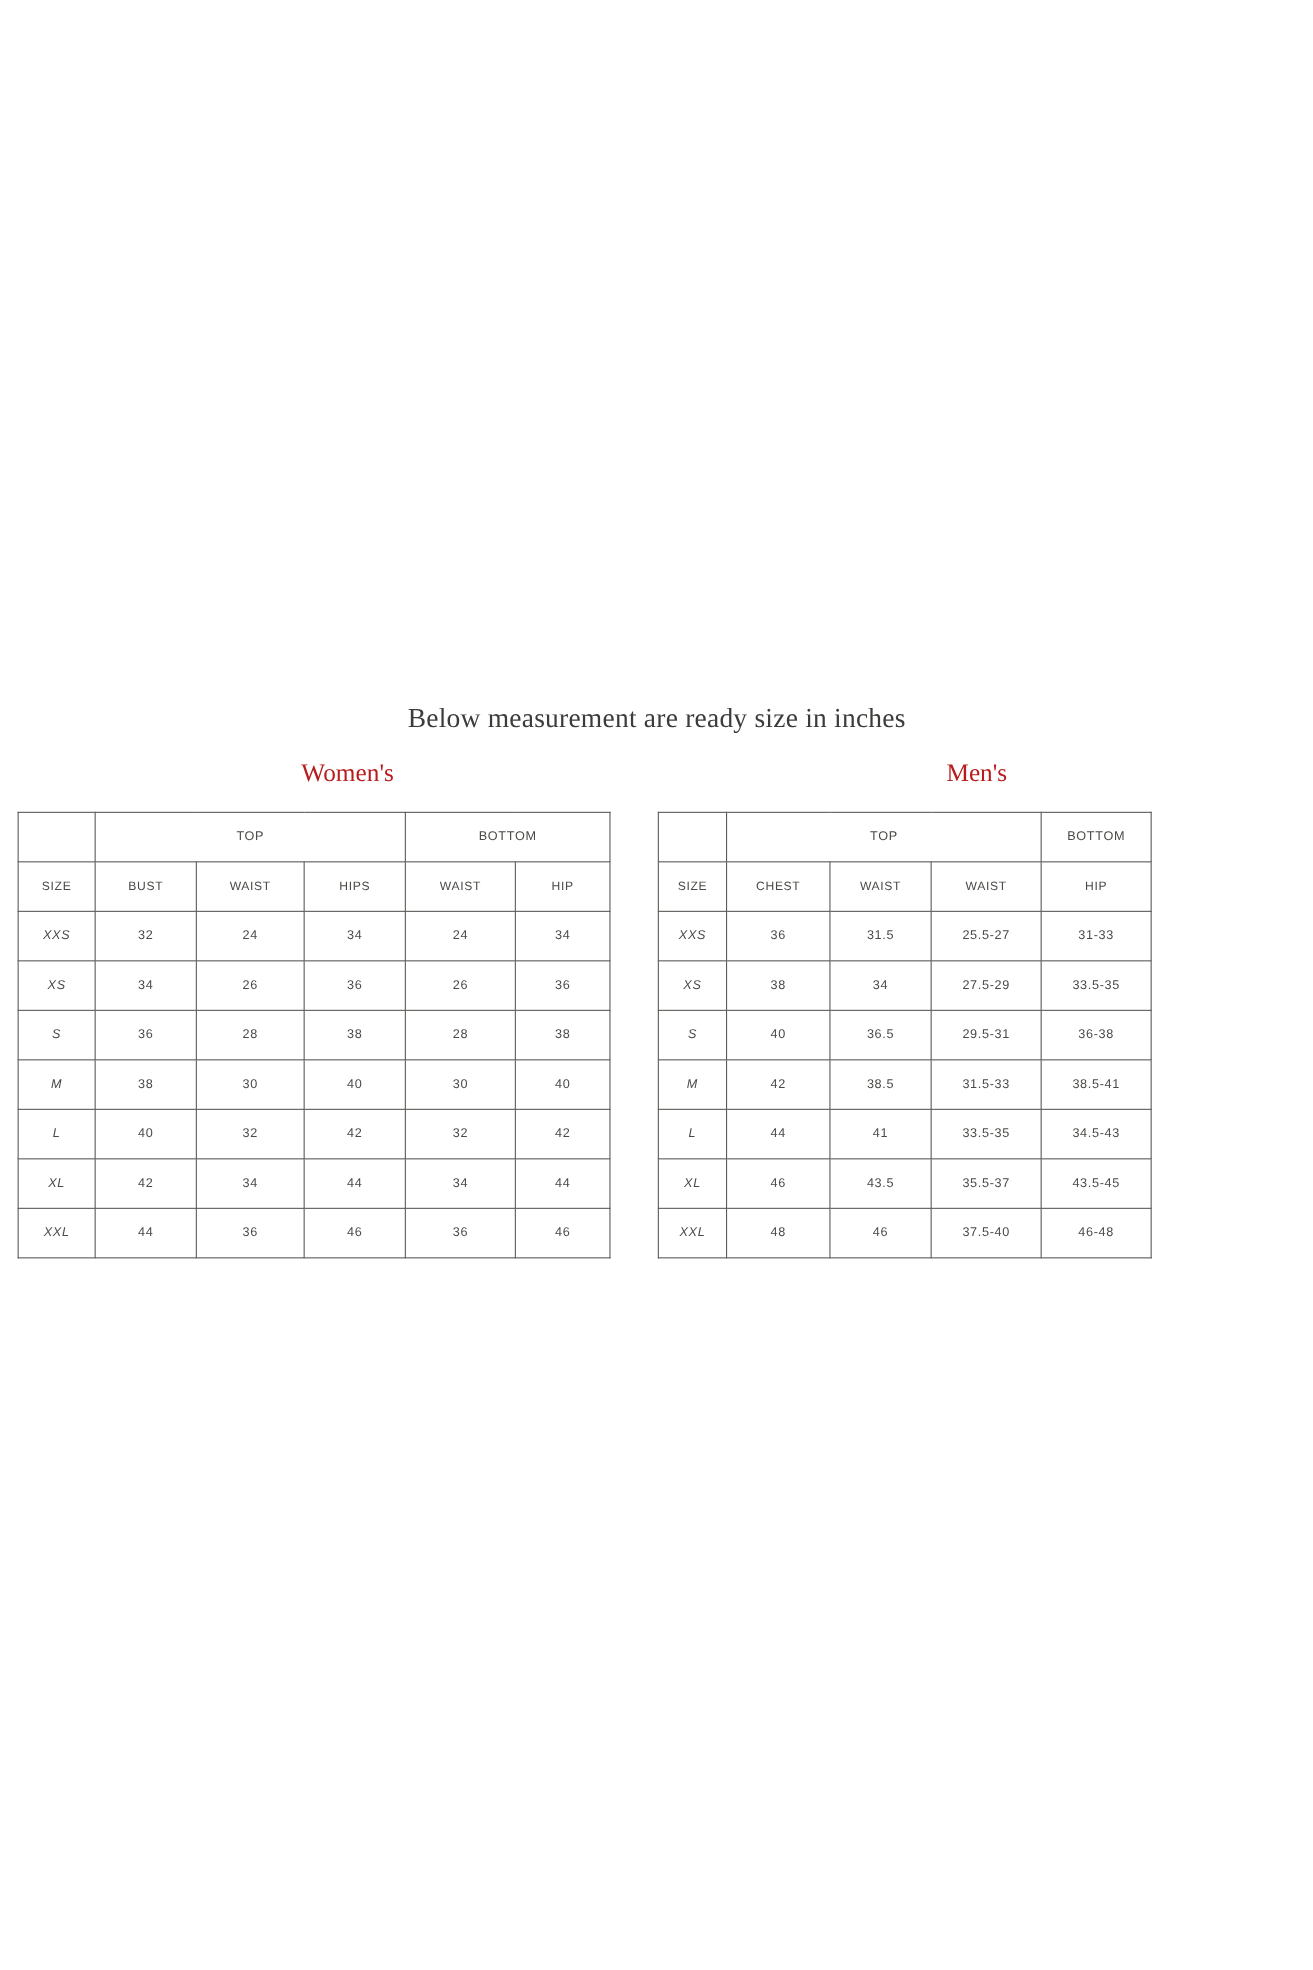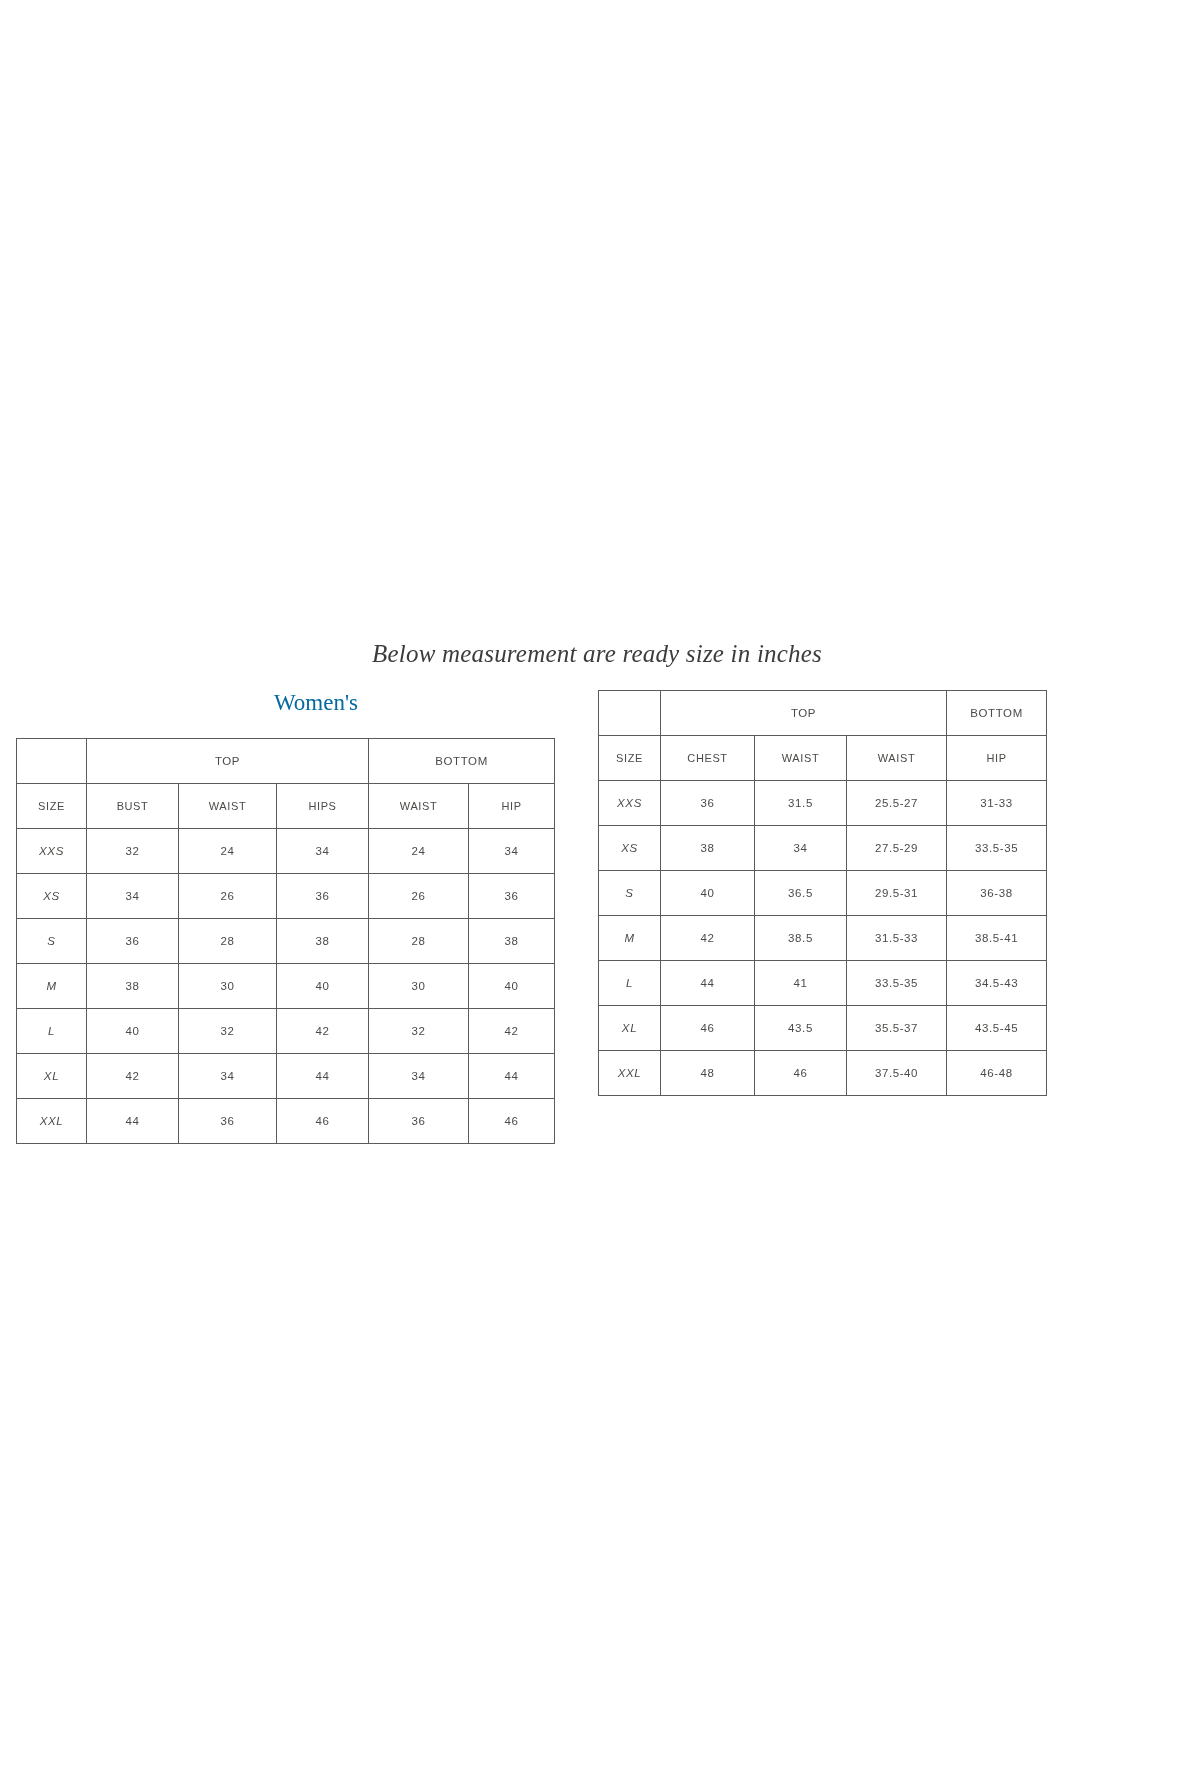--- a/index.html
+++ b/index.html
@@ -27,42 +27,41 @@
   .main-heading {
     position: absolute;
     left: 0;
     top: 640px;
     width: 1194px;
     text-align: center;
     font-family: "Liberation Serif", serif;
     font-size: 25px;
     letter-spacing: 0.2px;
     color: #3c3c3a;
-    font-style: italic;
   }
 
   .tables-wrap {
     position: absolute;
     left: 0;
     top: 690px;
     width: 1194px;
   }
 
   .table-block {
     position: absolute;
     top: 0;
   }
   .block-women { left: 16px; width: 612px; }
   .block-men  { left: 598px; width: 580px; }
 
   .section-title {
     text-align: center;
     font-family: "Liberation Serif", serif;
     font-size: 23px;
-    color: #0369a1;
+    color: #b91c1c;
     margin: 0 0 22px 0;
   }
   .title-women { width: 600px; }
   .title-men { width: 580px; }
 
   table.size-table {
     border-collapse: collapse;
     table-layout: fixed;
     font-size: 11.5px;
     color: #4a4a47;
@@ -207,20 +206,21 @@
             <td>36</td>
             <td>46</td>
             <td>36</td>
             <td>46</td>
           </tr>
         </tbody>
       </table>
     </div>
 
     <div class="table-block block-men">
+      <div class="section-title title-men">Men's</div>
       <table class="size-table men-table">
         <colgroup>
           <col class="c-size">
             <col class="c-a">
             <col class="c-b">
             <col class="c-c">
             <col class="c-d">
         </colgroup>
         <tbody>
           <tr class="group-head">

